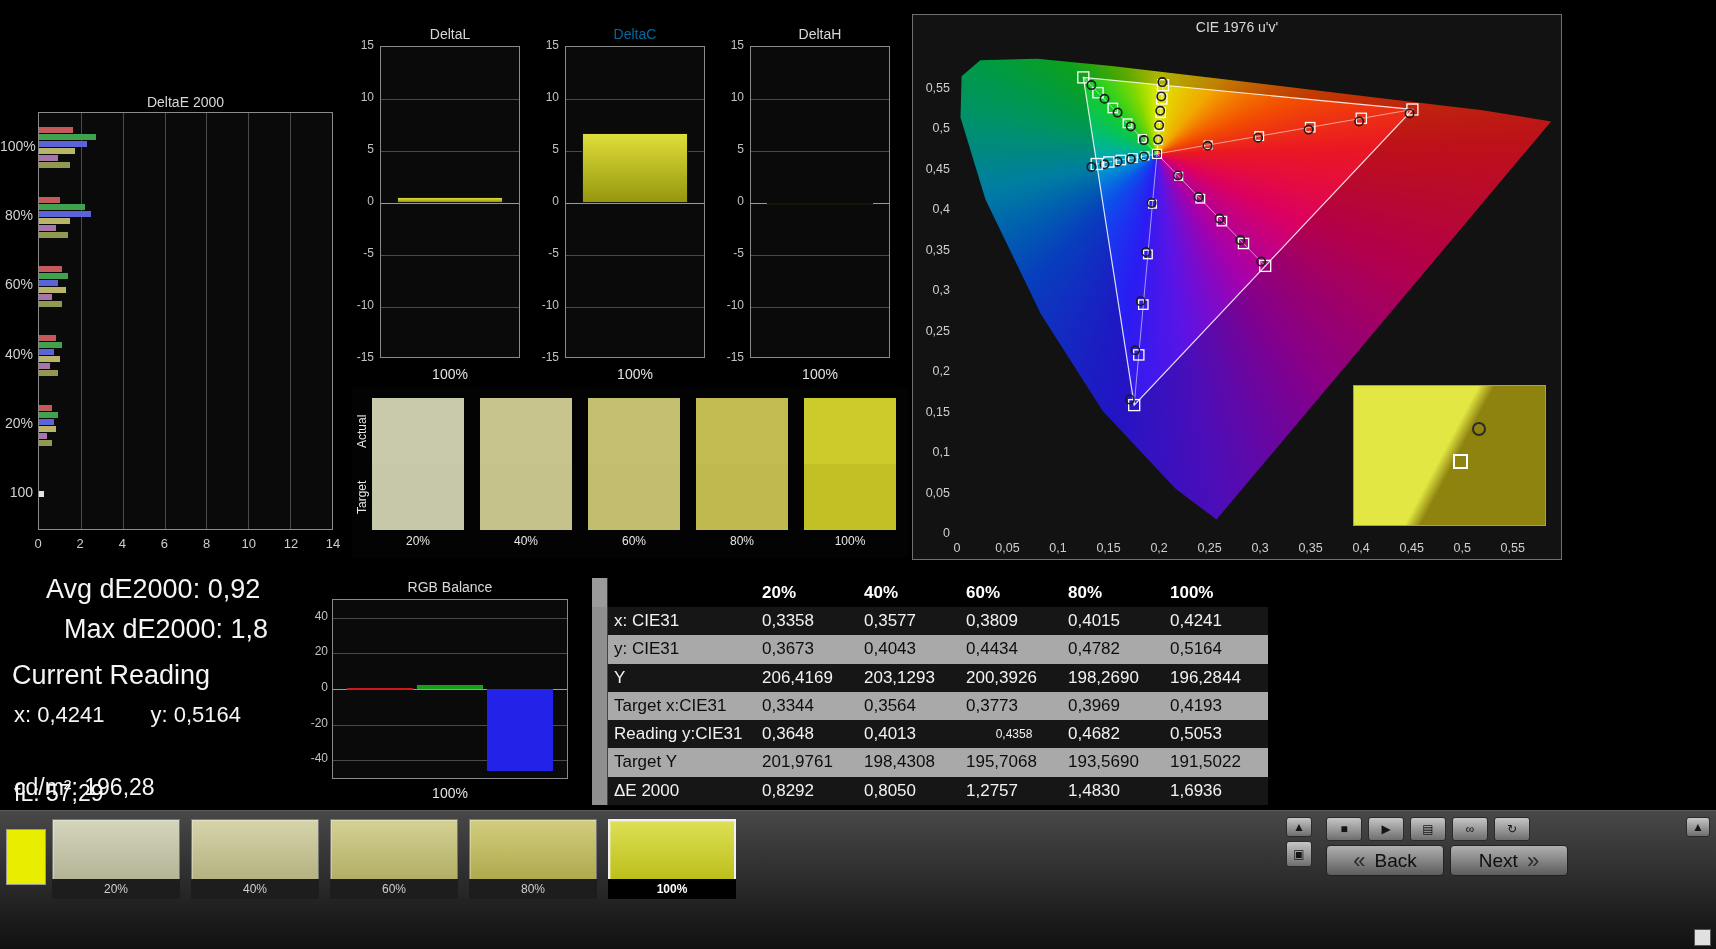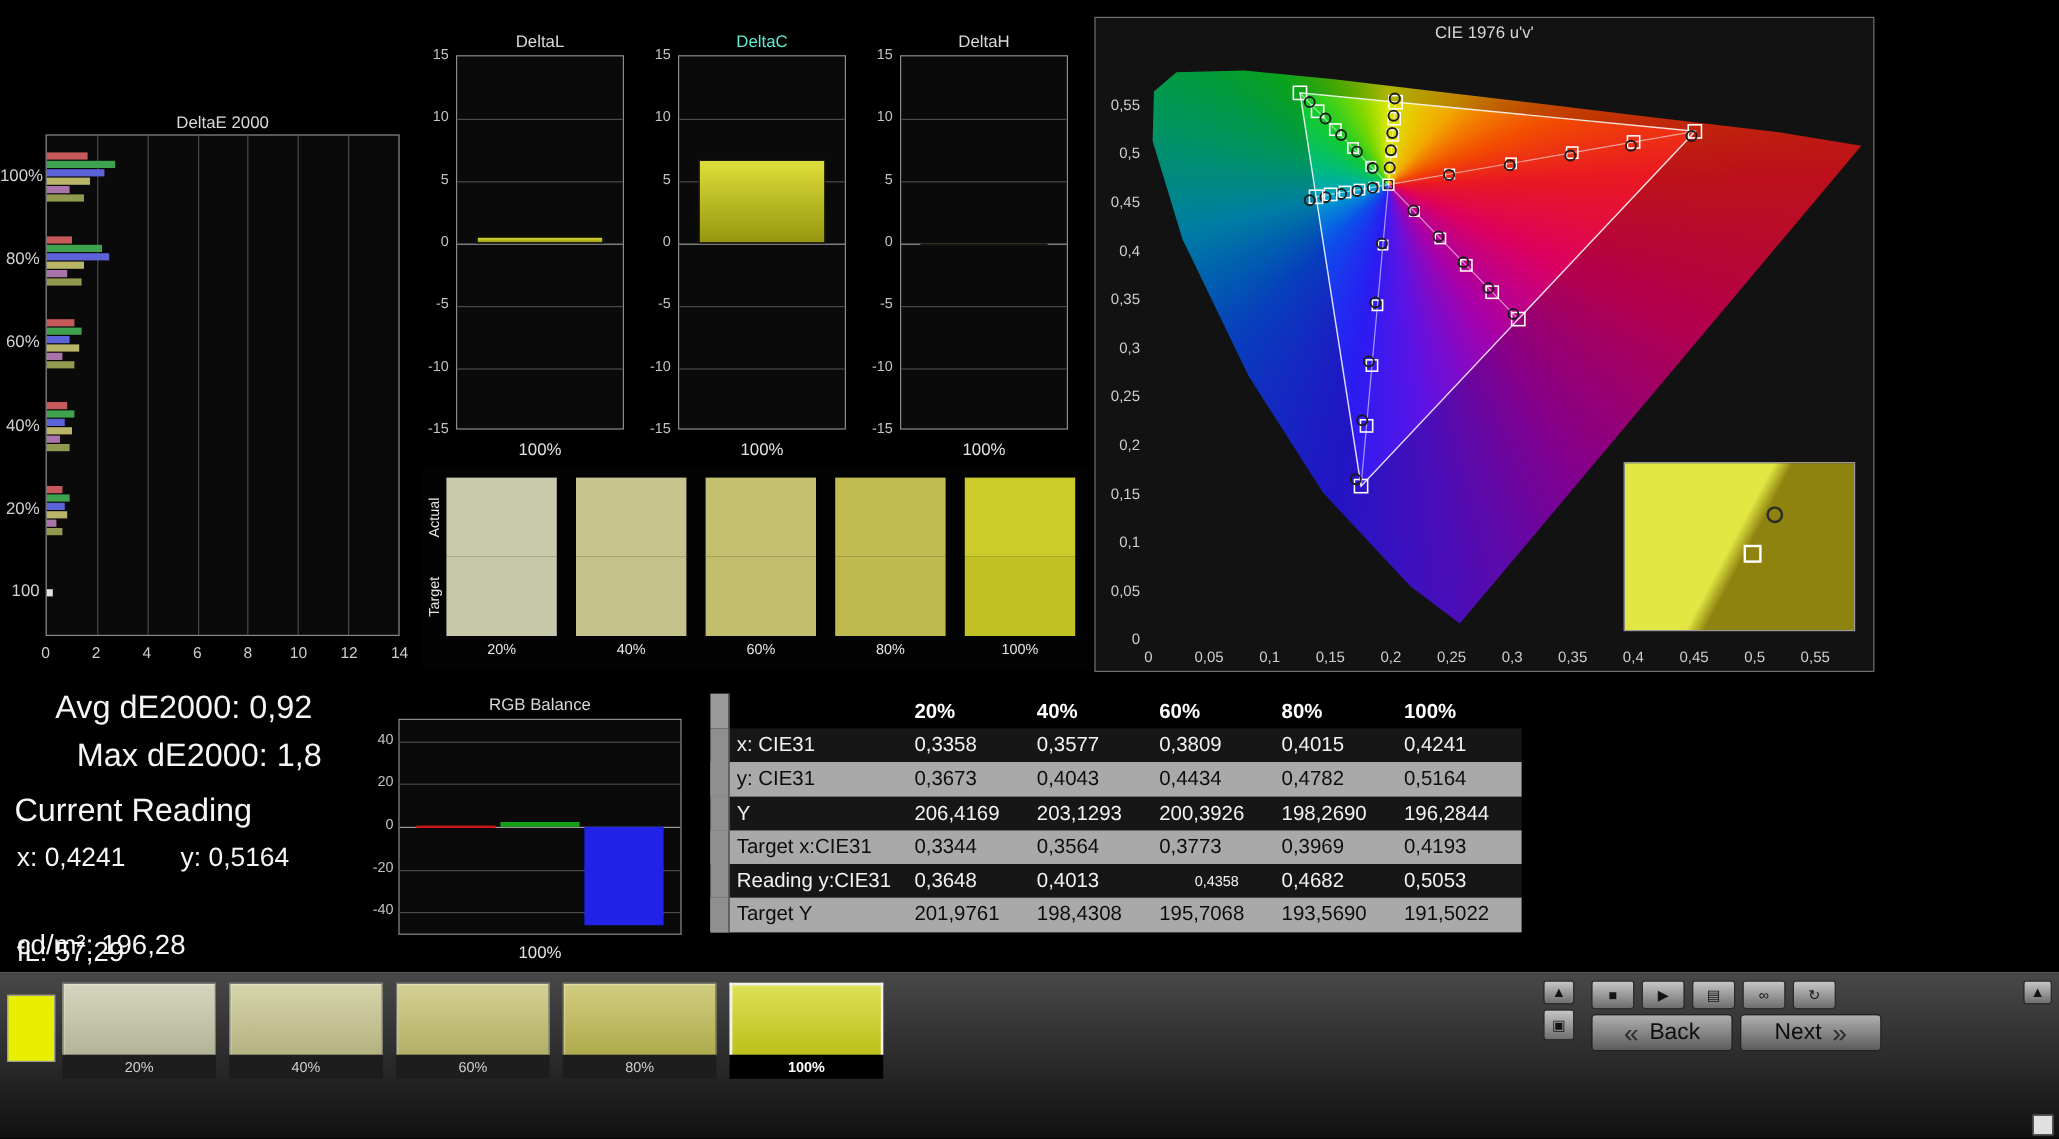--- a/index.html
+++ b/index.html
@@ -96,21 +96,21 @@
         <div style="position: absolute; left: 16px; width: 106px; top: 149.8px; height: 6.2px; background: linear-gradient(rgb(222, 222, 58), rgb(150, 150, 15)); border: 1px solid rgb(21, 21, 10); box-sizing: border-box;"></div>
       </div>
       <div style="position: absolute; left: 336px; top: 38px; width: 38px; text-align: right; font-size: 12px; color: rgb(194, 194, 194);">15</div>
       <div style="position: absolute; left: 336px; top: 90px; width: 38px; text-align: right; font-size: 12px; color: rgb(194, 194, 194);">10</div>
       <div style="position: absolute; left: 336px; top: 142px; width: 38px; text-align: right; font-size: 12px; color: rgb(194, 194, 194);">5</div>
       <div style="position: absolute; left: 336px; top: 194px; width: 38px; text-align: right; font-size: 12px; color: rgb(194, 194, 194);">0</div>
       <div style="position: absolute; left: 336px; top: 246px; width: 38px; text-align: right; font-size: 12px; color: rgb(194, 194, 194);">-5</div>
       <div style="position: absolute; left: 336px; top: 298px; width: 38px; text-align: right; font-size: 12px; color: rgb(194, 194, 194);">-10</div>
       <div style="position: absolute; left: 336px; top: 350px; width: 38px; text-align: right; font-size: 12px; color: rgb(194, 194, 194);">-15</div>
       <div style="position: absolute; left: 380px; top: 366px; width: 140px; text-align: center; font-size: 14px; color: rgb(226, 226, 226);">100%</div>
-      <div style="position: absolute; left: 565px; top: 26px; width: 140px; text-align: center; font-size: 14px; color: #5eead4;">DeltaC</div>
+      <div style="position: absolute; left: 565px; top: 26px; width: 140px; text-align: center; font-size: 14px; color: #0369a1;">DeltaC</div>
       <div style="position: absolute; left: 565px; top: 46px; width: 140px; height: 312px; background: rgb(10, 10, 10); border: 1px solid rgb(138, 138, 138); box-sizing: border-box;">
         <div style="position: absolute; left: 0px; right: 0px; top: 52px; height: 1px; background: rgb(74, 74, 74);"></div>
         <div style="position: absolute; left: 0px; right: 0px; top: 104px; height: 1px; background: rgb(74, 74, 74);"></div>
         <div style="position: absolute; left: 0px; right: 0px; top: 156px; height: 1px; background: rgb(154, 154, 154);"></div>
         <div style="position: absolute; left: 0px; right: 0px; top: 208px; height: 1px; background: rgb(74, 74, 74);"></div>
         <div style="position: absolute; left: 0px; right: 0px; top: 260px; height: 1px; background: rgb(74, 74, 74);"></div>
         <div style="position: absolute; left: 16px; width: 106px; top: 86.3px; height: 69.7px; background: linear-gradient(rgb(222, 222, 58), rgb(150, 150, 15)); border: 1px solid rgb(21, 21, 10); box-sizing: border-box;"></div>
       </div>
       <div style="position: absolute; left: 521px; top: 38px; width: 38px; text-align: right; font-size: 12px; color: rgb(194, 194, 194);">15</div>
       <div style="position: absolute; left: 521px; top: 90px; width: 38px; text-align: right; font-size: 12px; color: rgb(194, 194, 194);">10</div>
@@ -350,20 +350,29 @@
       </div>
       <div style="position: static; display: flex; height: 28.3px; background: rgb(169, 169, 169); color: rgb(13, 13, 13);">
         <div style="position: static; width: 16px; background: rgb(143, 143, 143); border-right: 1px solid rgb(68, 68, 68); box-sizing: border-box;"></div>
         <div style="position: static; width: 148px; font-size: 17px; line-height: 28px; padding-left: 6px; box-sizing: border-box;">Target Y</div>
         <div style="position: static; width: 102px; font-size: 17px; line-height: 28px; padding-left: 6px; box-sizing: border-box;">201,9761</div>
         <div style="position: static; width: 102px; font-size: 17px; line-height: 28px; padding-left: 6px; box-sizing: border-box;">198,4308</div>
         <div style="position: static; width: 102px; font-size: 17px; line-height: 28px; padding-left: 6px; box-sizing: border-box;">195,7068</div>
         <div style="position: static; width: 102px; font-size: 17px; line-height: 28px; padding-left: 6px; box-sizing: border-box;">193,5690</div>
         <div style="position: static; width: 102px; font-size: 17px; line-height: 28px; padding-left: 6px; box-sizing: border-box;">191,5022</div>
       </div>
+      <div style="position: static; display: flex; height: 28.3px; background: rgb(22, 22, 22); color: rgb(242, 242, 242);">
+        <div style="position: static; width: 16px; background: rgb(143, 143, 143); border-right: 1px solid rgb(68, 68, 68); box-sizing: border-box;"></div>
+        <div style="position: static; width: 148px; font-size: 17px; line-height: 28px; padding-left: 6px; box-sizing: border-box;">ΔE 2000</div>
+        <div style="position: static; width: 102px; font-size: 17px; line-height: 28px; padding-left: 6px; box-sizing: border-box;">0,8292</div>
+        <div style="position: static; width: 102px; font-size: 17px; line-height: 28px; padding-left: 6px; box-sizing: border-box;">0,8050</div>
+        <div style="position: static; width: 102px; font-size: 17px; line-height: 28px; padding-left: 6px; box-sizing: border-box;">1,2757</div>
+        <div style="position: static; width: 102px; font-size: 17px; line-height: 28px; padding-left: 6px; box-sizing: border-box;">1,4830</div>
+        <div style="position: static; width: 102px; font-size: 17px; line-height: 28px; padding-left: 6px; box-sizing: border-box;">1,6936</div>
+      </div>
     </div>
 
   <div class="abs" style="left:0;top:810px;width:1716px;height:139px;background:linear-gradient(180deg,#484848,#101010);border-top:1px solid #5a5a5a;box-sizing:border-box;">
     <div class="navbtn" style="left:1326px;">
       <span class="chev">«</span>
         <span>Back</span>
     </div>
     <div class="navbtn" style="left:1450px;">
       <span>Next</span>
         <span class="chev">»</span>

